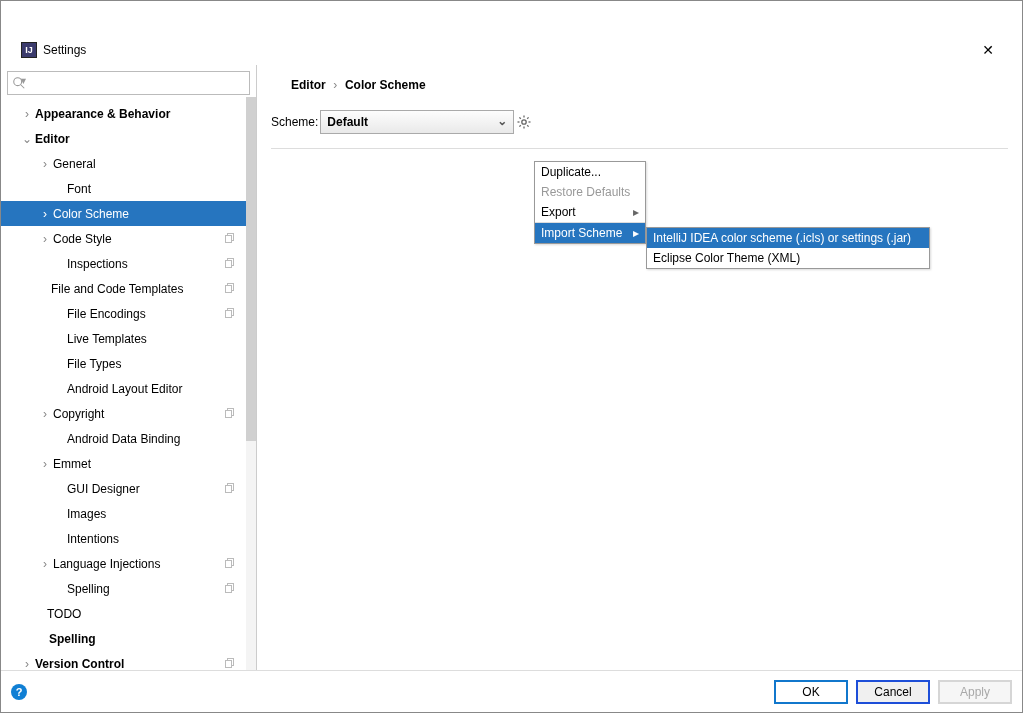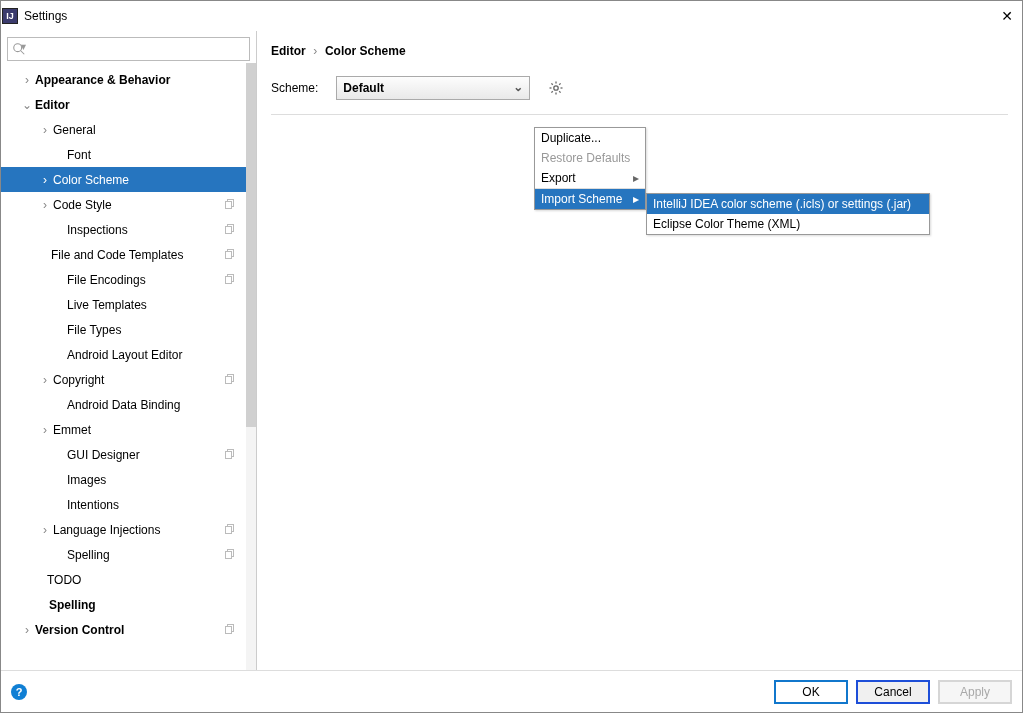--- a/index.html
+++ b/index.html
@@ -1,41 +1,41 @@
 <!DOCTYPE html>
 <html><head>
 <meta charset="utf-8">
 <style>
   * { box-sizing: border-box; margin: 0; padding: 0; font-family: "Segoe UI", Tahoma, sans-serif; font-size: 12px; }
   body { width: 1023px; height: 713px; background: #fff; border: 1px solid #888; display: flex; flex-direction: column; overflow: hidden; }
   
-  .titlebar { height: 30px; display: flex; align-items: center; padding: 0 1px; }
+  .titlebar { height: 30px; display: flex; align-items: center; padding: 0 20px; margin-top: 34px; }
   .titlebar .appicon { width: 16px; height: 16px; background: #3b3b6d; margin-right: 6px; display:flex; align-items:center; justify-content:center; color:#fff; font-weight:bold; font-size:9px; border:1px solid #222;}
   .titlebar .title { flex: 1; }
   .titlebar .close { width: 28px; text-align: center; font-size: 14px; cursor: pointer; }
   
   .main { flex: 1; display: flex; min-height: 0; position:relative; }
   .leftcol { width: 256px; border-right: 1px solid #ccc; display:flex; flex-direction:column; padding: 6px 0 0 0; position:relative;}
   .search-wrap { padding: 0 6px 6px 6px; }
   .search { width: 100%; height: 24px; border: 1px solid #bbb; padding: 0 4px 0 22px; position: relative; background:#fff;}
   .search .mag { position:absolute; left:4px; top:4px; color:#999; font-size:12px;}
   .tree { flex:1; overflow-y:auto; border-top:0; position:relative; padding-right:10px;}
   .tree-item { height: 25px; display:flex; align-items:center; cursor:pointer; position:relative;}
   .tree-item .arrow { width:12px; text-align:center; color:#888; margin-right:2px;}
   .tree-item .label { white-space:nowrap;}
   .tree-item.bold .label { font-weight:bold; }
   .tree-item.selected { background:#2675BF; color:#fff;}
   .tree-item.selected .arrow{color:#fff;}
   .tree-item .copyicon { position:absolute; right:10px; top:6px; width:12px; height:12px; color:#b5b5b5; }
   .tree-scrollbar { position:absolute; right:0; top:32px; bottom:0; width:10px; background:#f4f4f4;}
   .tree-scrollbar .thumb{ position:absolute; top:0; width:100%; height:60%; background:#d0d0d0;}
   .rightcol { flex:1; position:relative; padding:12px 14px;}
-  .breadcrumb { font-weight:bold; margin-bottom:18px; font-size:13px;}
+  .breadcrumb { font-weight:bold; margin-bottom:18px; font-size:13px;margin-left:20px;}
   .breadcrumb .sep { color:#888; font-weight:normal; margin:0 4px;}
-  .scheme-row { display:flex; align-items:center; gap:18px;}
+  .scheme-row { display:flex; align-items:center; gap:2px;}
   .scheme-row .lbl { }
   .scheme-select { position:relative; width:194px; height:24px; border:1px solid #aaa; background:linear-gradient(#fdfdfd,#e9e9e9); display:flex; align-items:center; padding:0 6px; font-weight:bold;}
   .scheme-select .chev { position:absolute; right:6px; top:3px; color:#555;}
   .gear { width:16px;height:16px;color:#666; cursor:pointer;}
   .divider { border-top:1px solid #ddd; margin-top:14px;}
   
   .menu1 { position:absolute; left:533px; top:96px; width:112px; background:#fff; border:1px solid #999; box-shadow:1px 1px 2px rgba(0,0,0,.15);}
   .menu1 .mi { height:20px; display:flex; align-items:center; padding:0 6px; cursor:pointer; position:relative;}
   .menu1 .mi.disabled{color:#999;}
   .menu1 .mi.has-sub::after{content:"▸"; position:absolute; right:6px; color:#666;}

